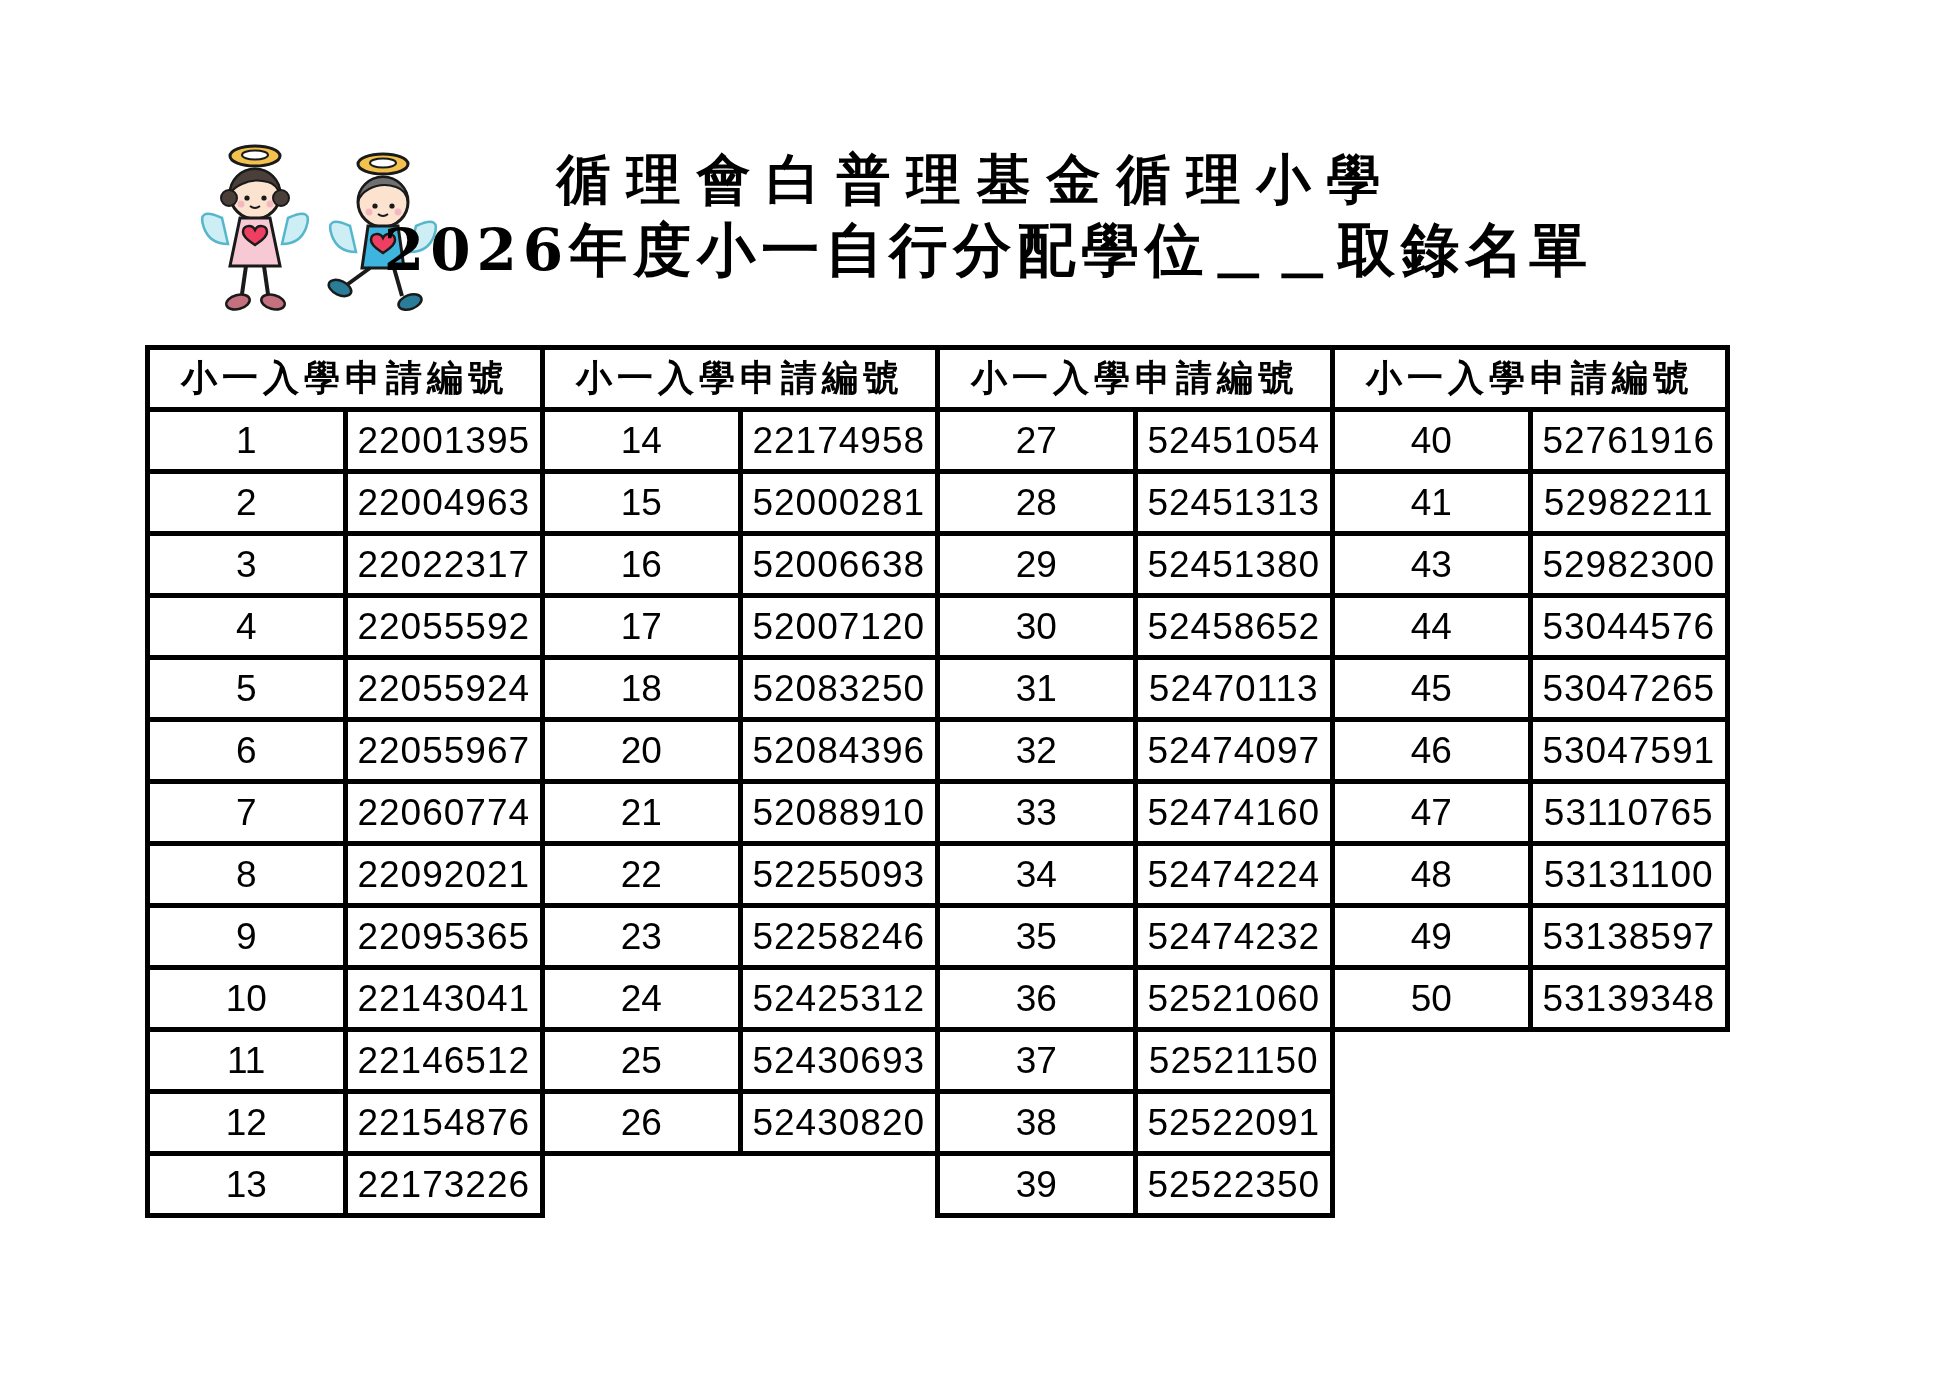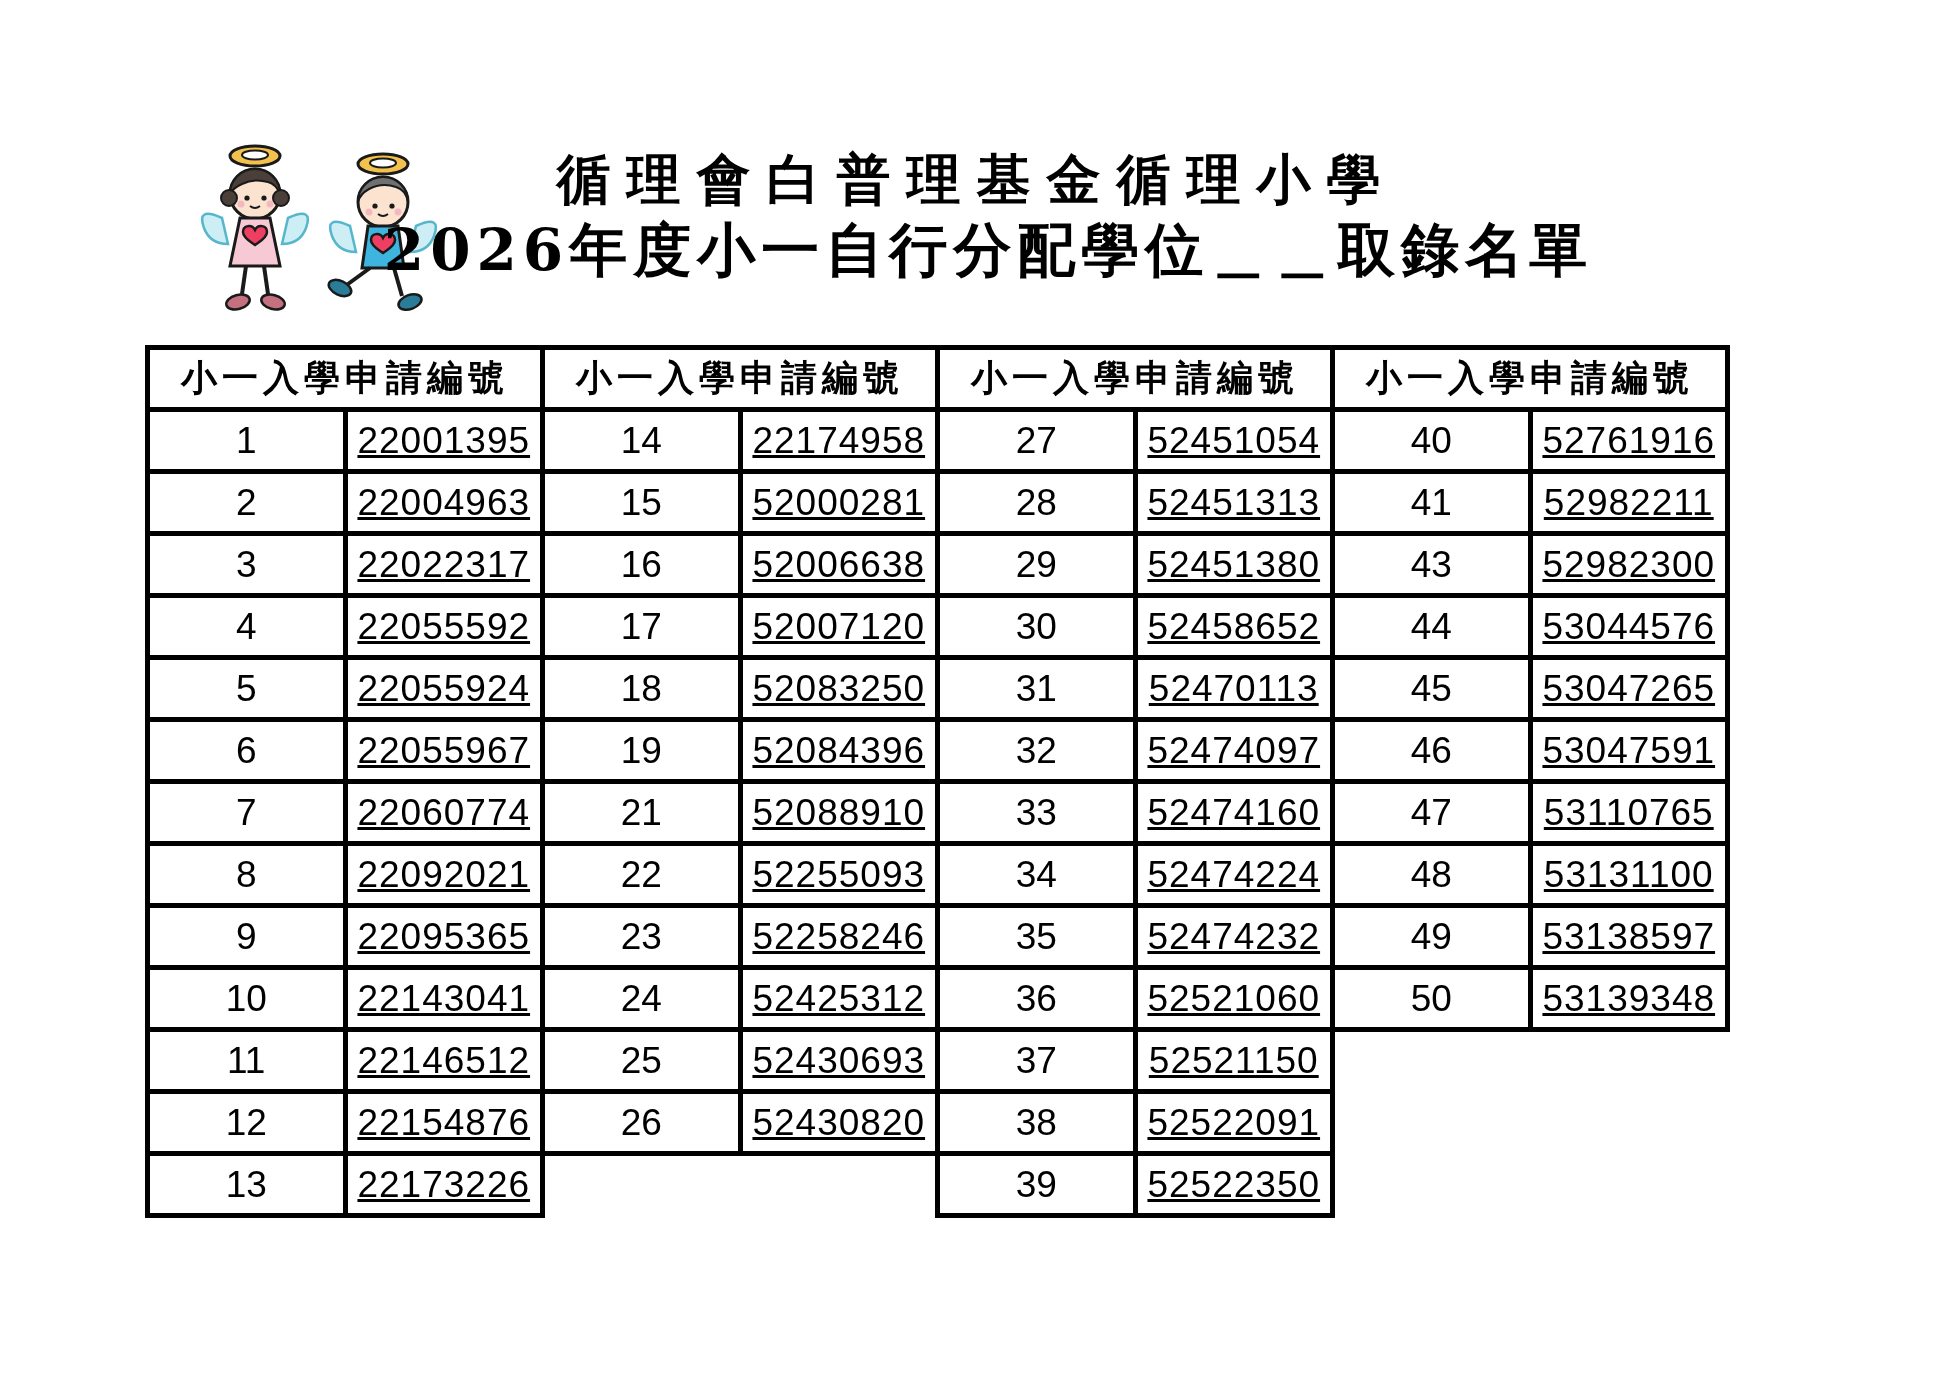--- a/index.html
+++ b/index.html
@@ -64,21 +64,20 @@
     white-space:nowrap;
   }
   td.no{
     width:92px;height:57px;
     font-size:37px;
   }
   td.id{
     width:303px;height:57px;
     font-size:37px;
     letter-spacing:1px;
-    text-decoration:underline;
   }
 </style>
 </head>
 <body>
 
 <div class="page">
 
   <svg class="angels" viewBox="0 0 300 212">
 
     <g>
@@ -212,21 +211,21 @@
           </tr>
           <tr>
             <td class="no">17</td>
             <td class="id">52007120</td>
           </tr>
           <tr>
             <td class="no">18</td>
             <td class="id">52083250</td>
           </tr>
           <tr>
-            <td class="no">19</td>
+            <td class="no">20</td>
             <td class="id">52084396</td>
           </tr>
           <tr>
             <td class="no">21</td>
             <td class="id">52088910</td>
           </tr>
           <tr>
             <td class="no">22</td>
             <td class="id">52255093</td>
           </tr>

